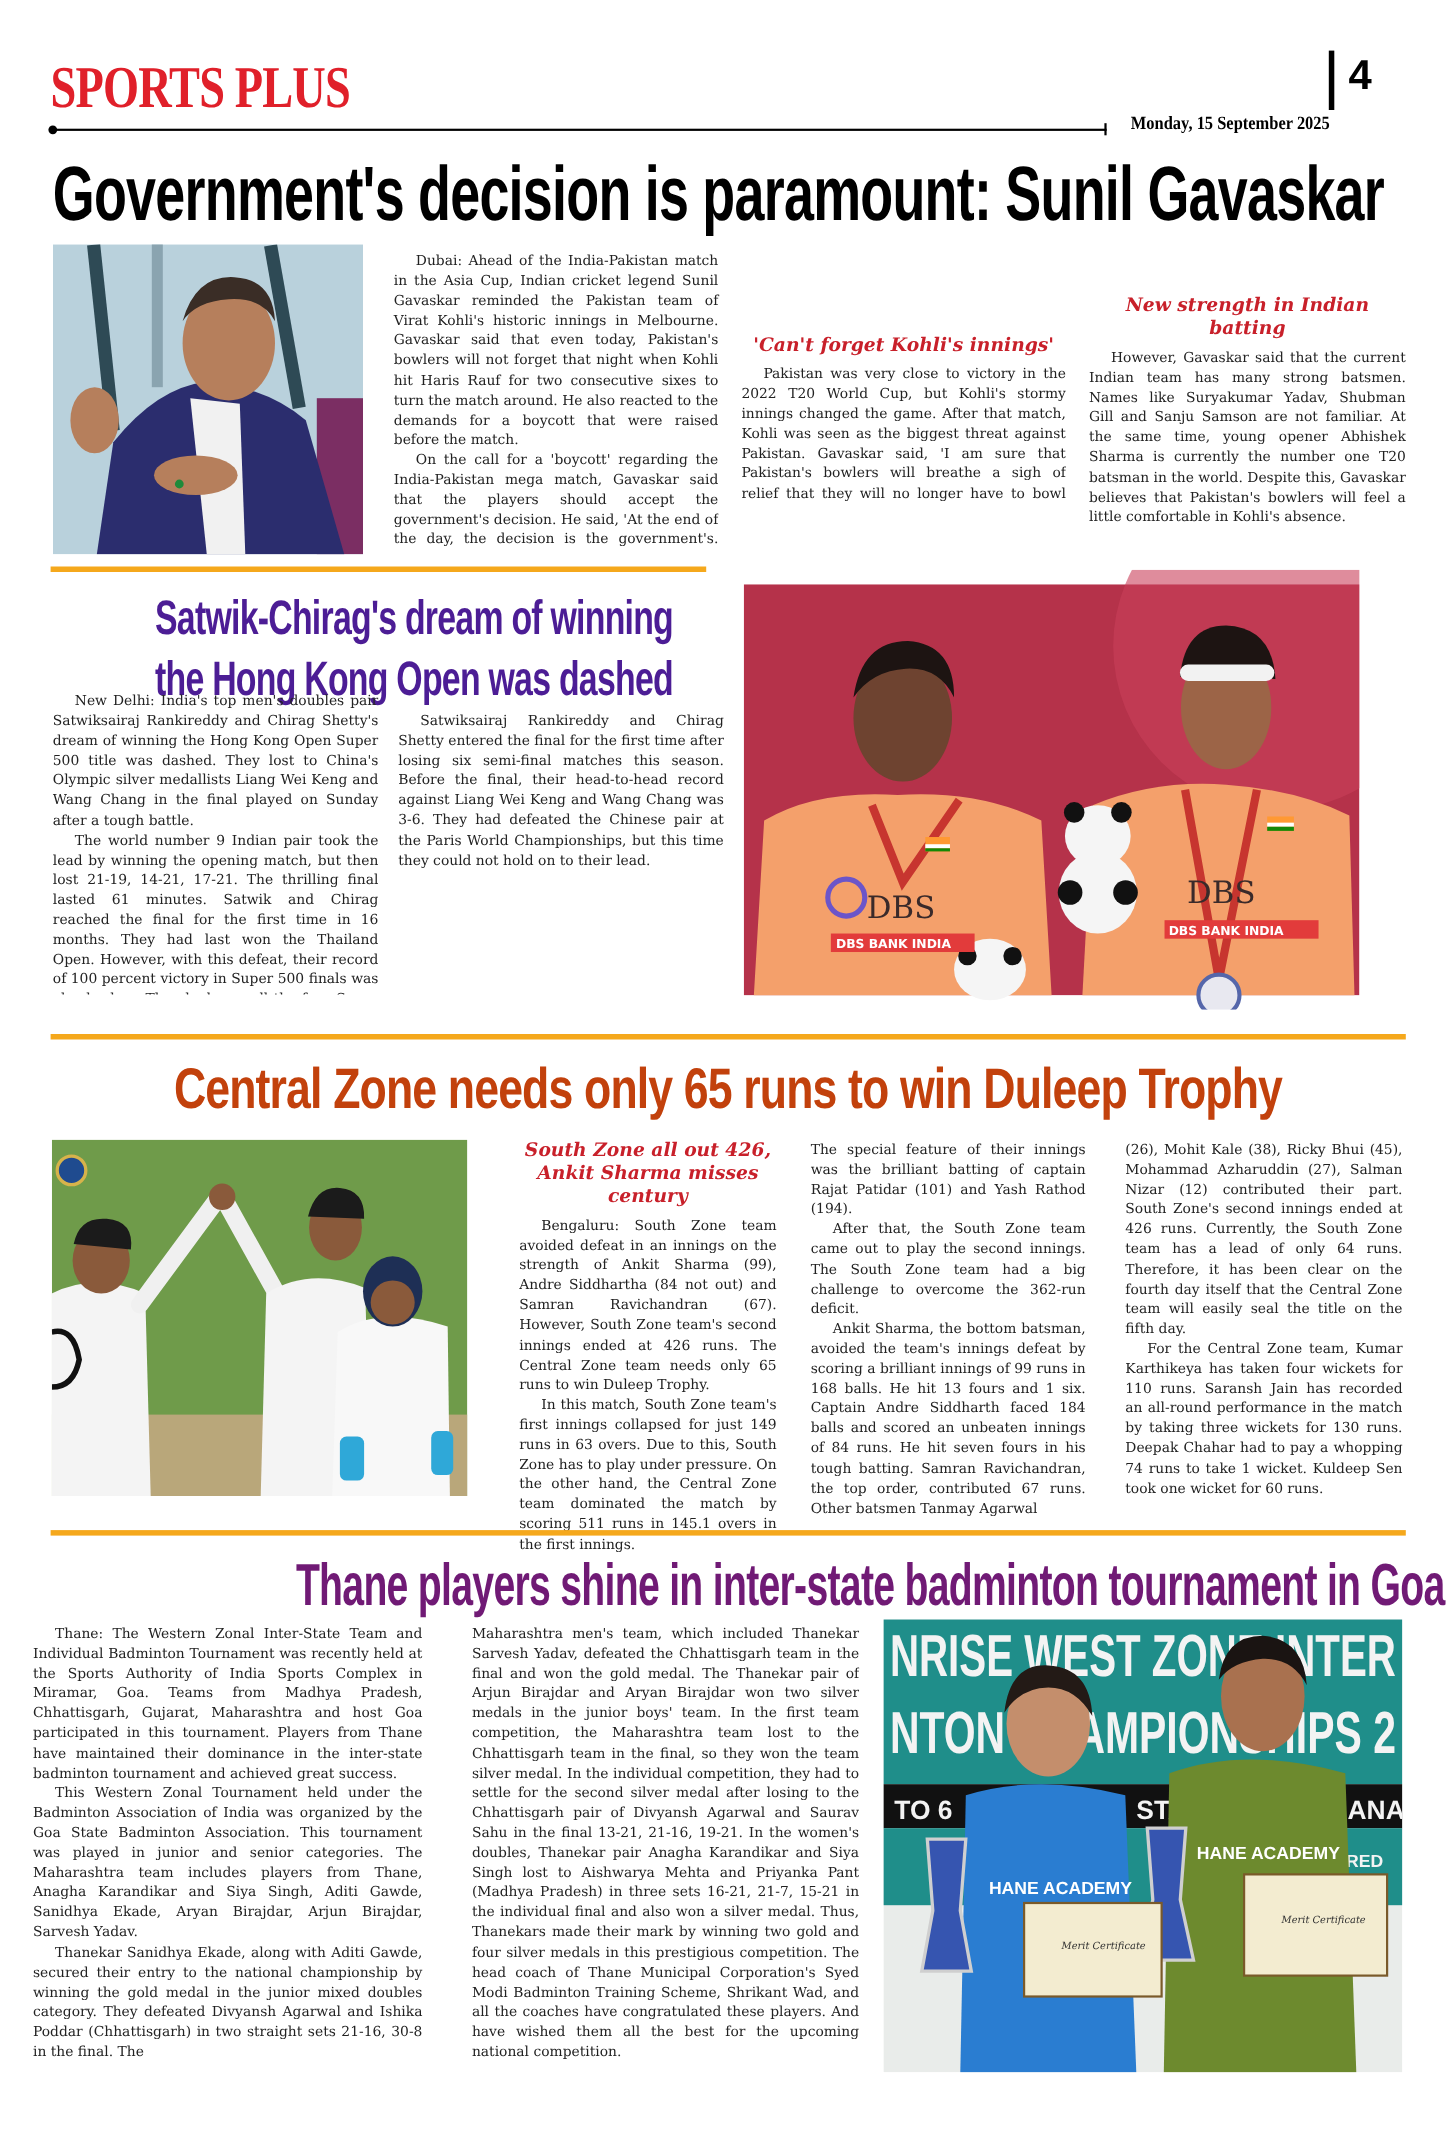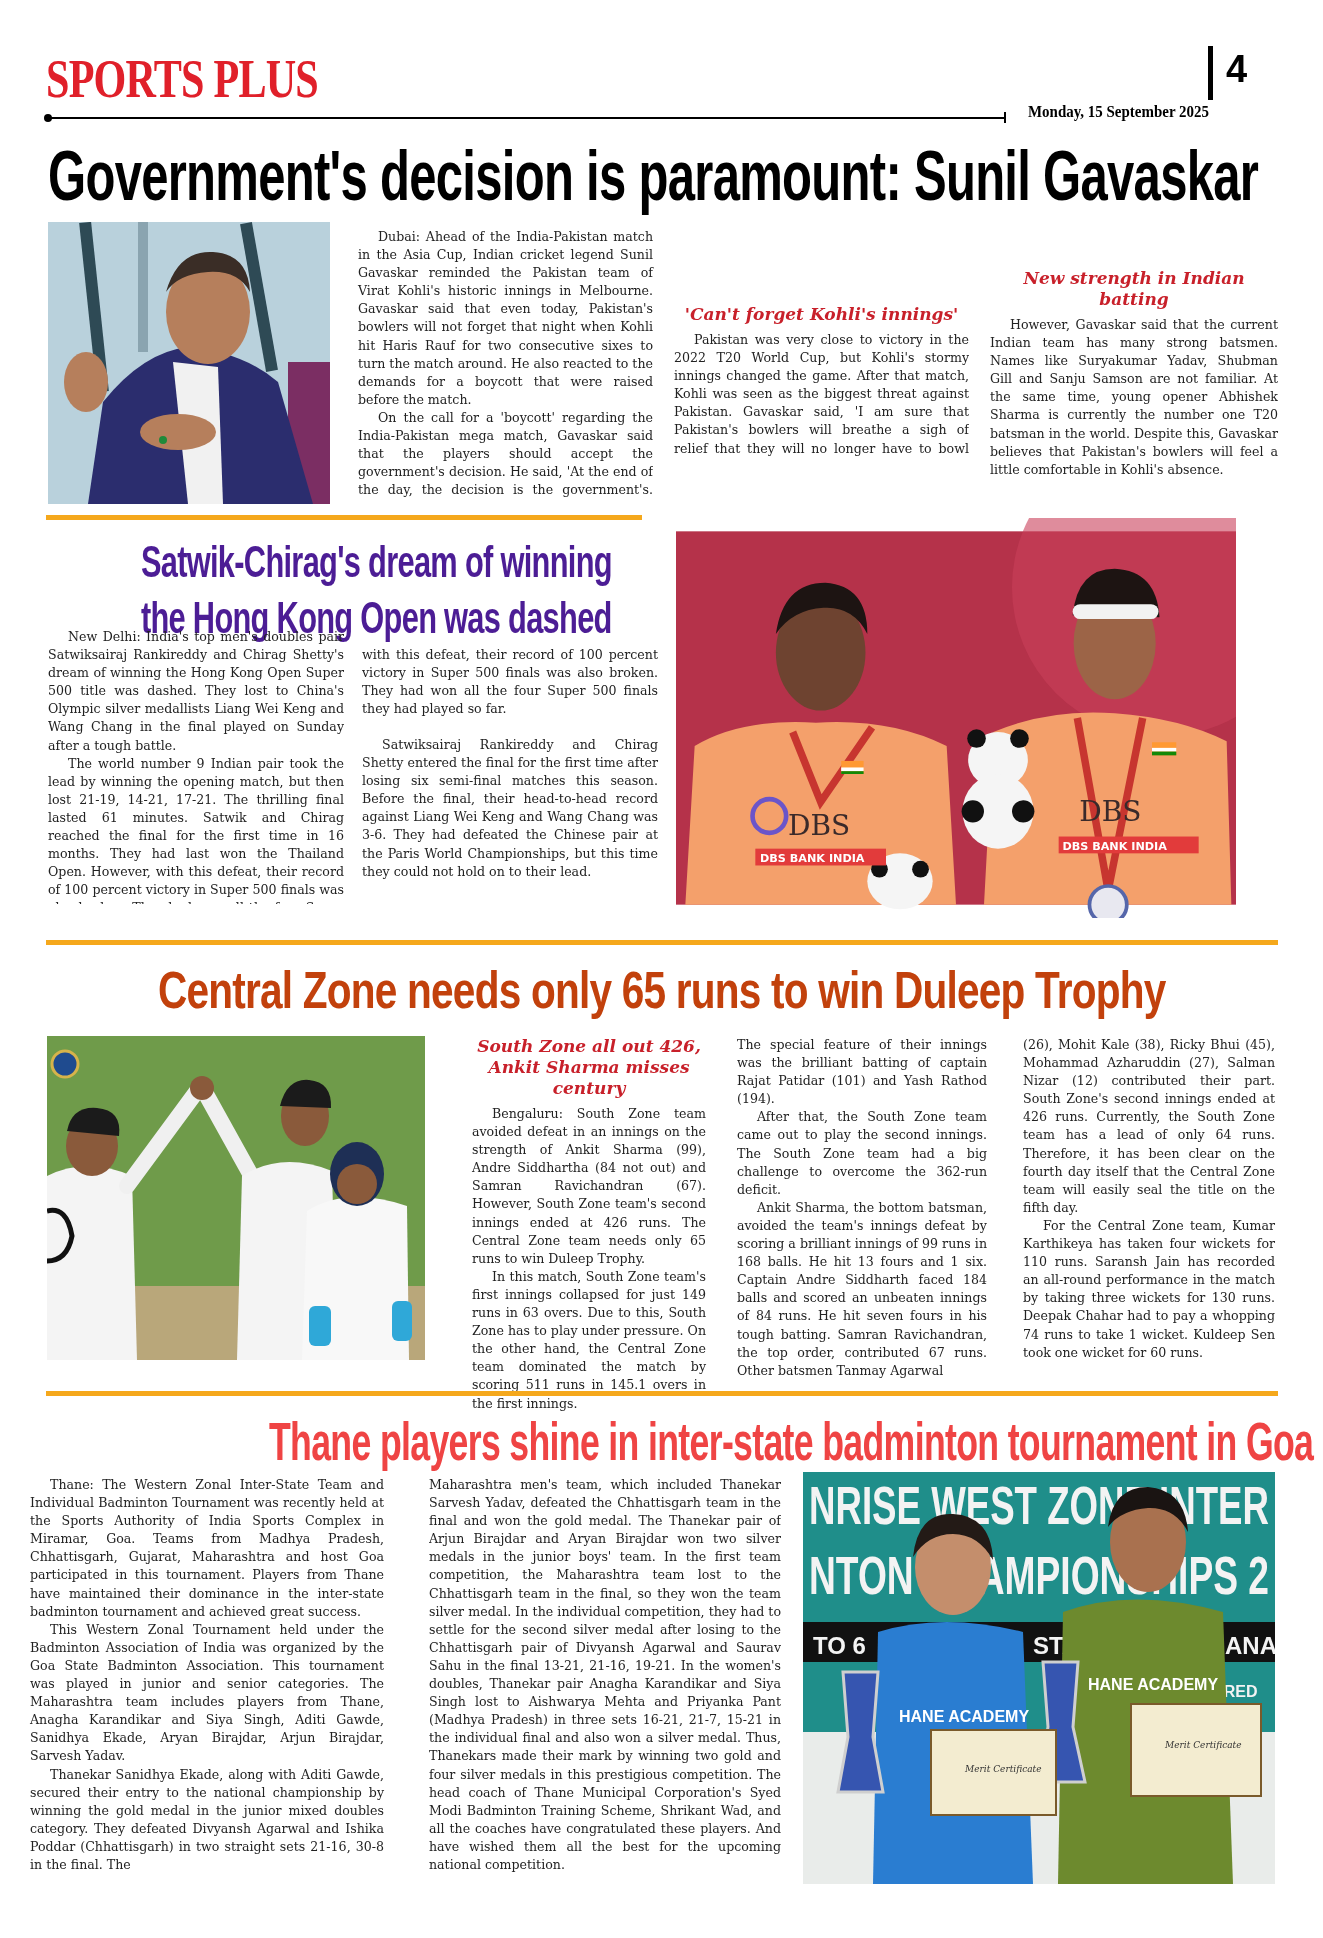--- a/index.html
+++ b/index.html
@@ -31,21 +31,21 @@
   
   .hl {
     font-family: "Liberation Sans", sans-serif; font-weight: bold; white-space: nowrap;
     transform-origin: left top; letter-spacing: -1px;
   }
   .hl-1 { left: 48px; top: 136px; font-size: 70px; color: #000; transform: scaleX(0.70); }
   .hl-2 { left: 40px; top: 534px; width: 620px; font-size: 44px; color: #4c1d95; text-align: center; line-height: 56px; white-space: normal; }
   .hl-2 span.sq { display: inline-block; transform: scaleX(0.70); transform-origin: center; white-space: nowrap; }
   .hl-3 { left: 0; top: 960px; width: 1323px; text-align: center; font-size: 52px; color: #c2410c; }
   .hl-3 span.sq { display: inline-block; transform: scaleX(0.78); transform-origin: center; white-space: nowrap; }
-  .hl-4 { left: 0; top: 1410px; width: 1323px; text-align: center; font-size: 54px; color: #ef4444; }
+  .hl-4 { left: 0; top: 1410px; width: 1323px; text-align: center; font-size: 54px; color: #701a75; }
   .hl-4 span.sq { display: inline-block; transform: scaleX(0.66); transform-origin: center; white-space: nowrap; }
 
   
   .divider { height: 5px; background: #f5a81c; }
 
   
   .col {
     font-family: "DejaVu Serif", serif; font-size: 12.6px; line-height: 18.1px;
     text-align: justify; color: #222;
   }
@@ -109,21 +109,20 @@
 <h2 class="abs hl hl-2">
   <span class="sq">Satwik-Chirag's dream of winning</span><br>
   <span class="sq">the Hong Kong Open was dashed</span>
 </h2>
 
 <div class="abs col" style="left:48px; top:628px; width:296px; height:276px; overflow:hidden;">
   <p>New Delhi: India's top men's doubles pair Satwiksairaj Rankireddy and Chirag Shetty's dream of winning the Hong Kong Open Super 500 title was dashed. They lost to China's Olympic silver medallists Liang Wei Keng and Wang Chang in the final played on Sunday after a tough battle.</p>
   <p>The world number 9 Indian pair took the lead by winning the opening match, but then lost 21-19, 14-21, 17-21. The thrilling final lasted 61 minutes. Satwik and Chirag reached the final for the first time in 16 months. They had last won the Thailand Open. However, with this defeat, their record of 100 percent victory in Super 500 finals was also broken. They had won all the four Super 500 finals they had played so far.</p>
 </div>
 <div class="abs col" style="left:362px; top:646px; width:296px;">
-  <p style="text-indent:0; height:90px; overflow:hidden;">with this defeat, their record of 100 percent victory in Super 500 finals was also broken. They had won all the four Super 500 finals they had played so far.</p>
   <p>Satwiksairaj Rankireddy and Chirag Shetty entered the final for the first time after losing six semi-final matches this season. Before the final, their head-to-head record against Liang Wei Keng and Wang Chang was 3-6. They had defeated the Chinese pair at the Paris World Championships, but this time they could not hold on to their lead.</p>
 </div>
 
 <div class="abs photo" style="left:676px; top:518px; width:560px; height:400px;">
   <svg viewBox="0 0 600 400">
     <rect width="600" height="400" fill="#b5324a"></rect>
     <circle cx="520" cy="60" r="160" fill="#c9405a" opacity="0.6"></circle>
     <path d="M10 400 L20 230 Q70 200 150 205 Q230 200 290 230 L300 400 Z" fill="#f4a06b"></path>
     <path d="M330 400 L340 215 Q400 190 470 195 Q540 200 590 225 L595 400 Z" fill="#f4a06b"></path>
     <ellipse cx="155" cy="130" rx="48" ry="62" fill="#6e4330"></ellipse>

